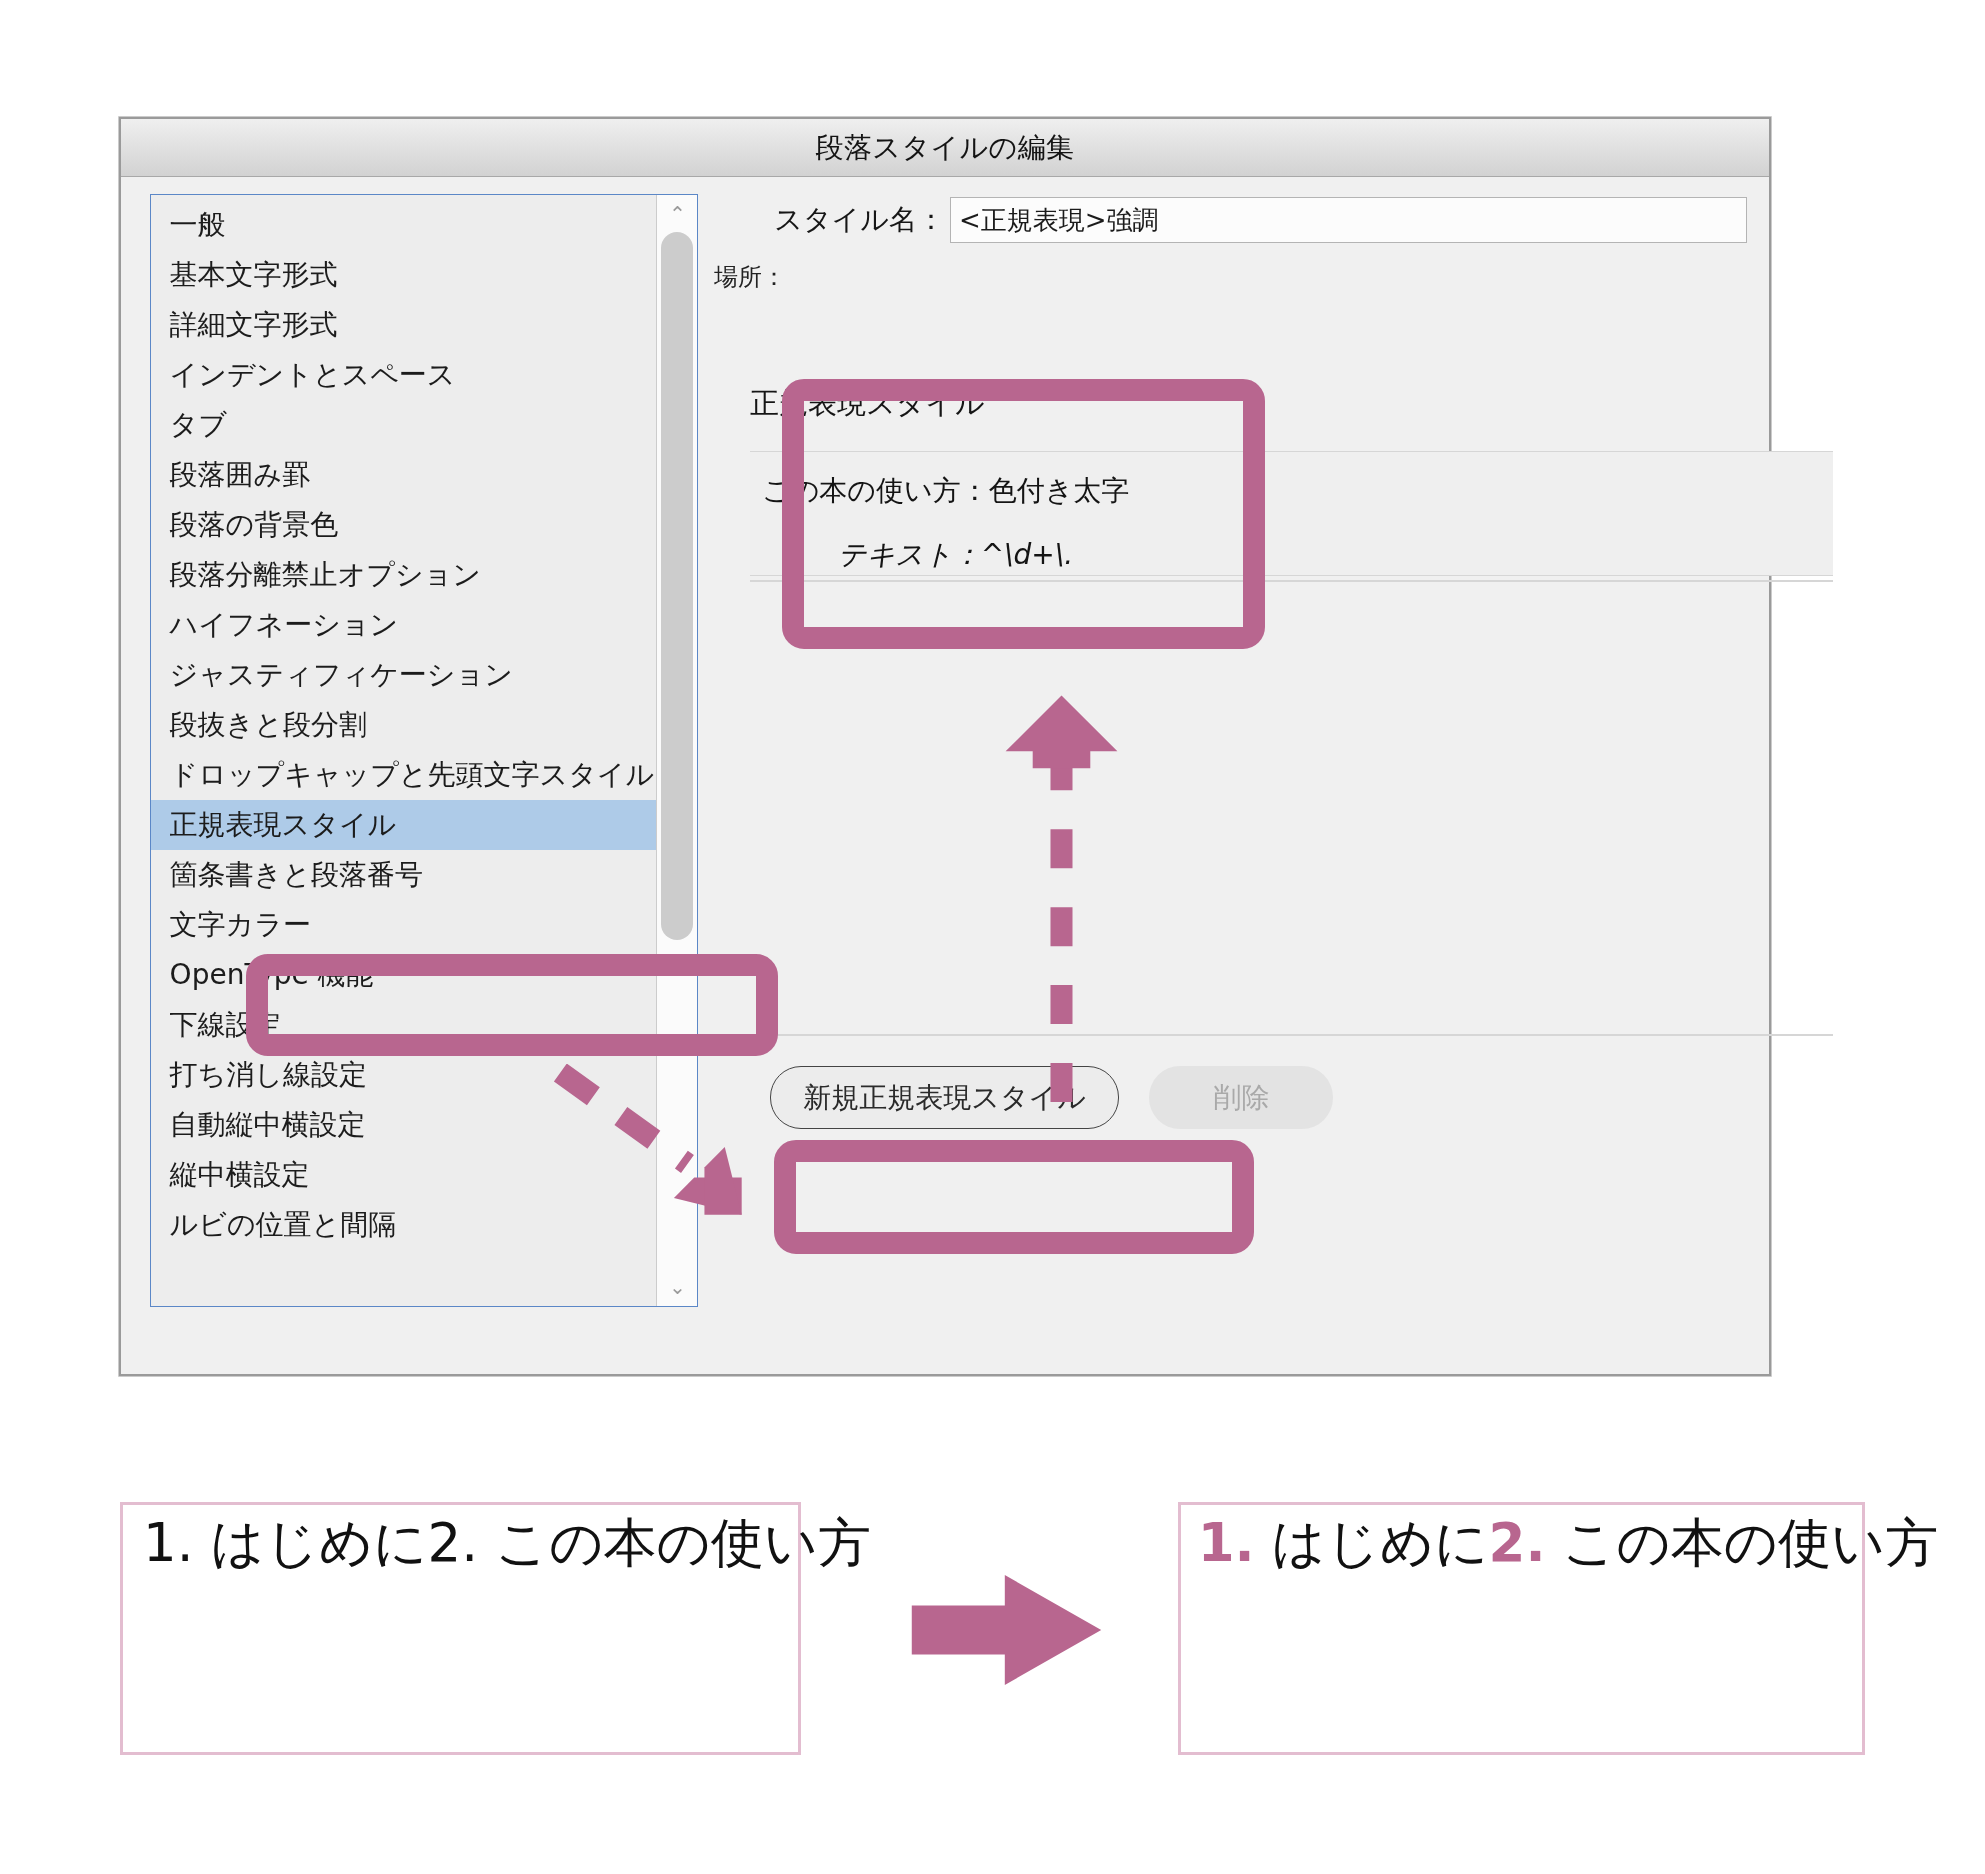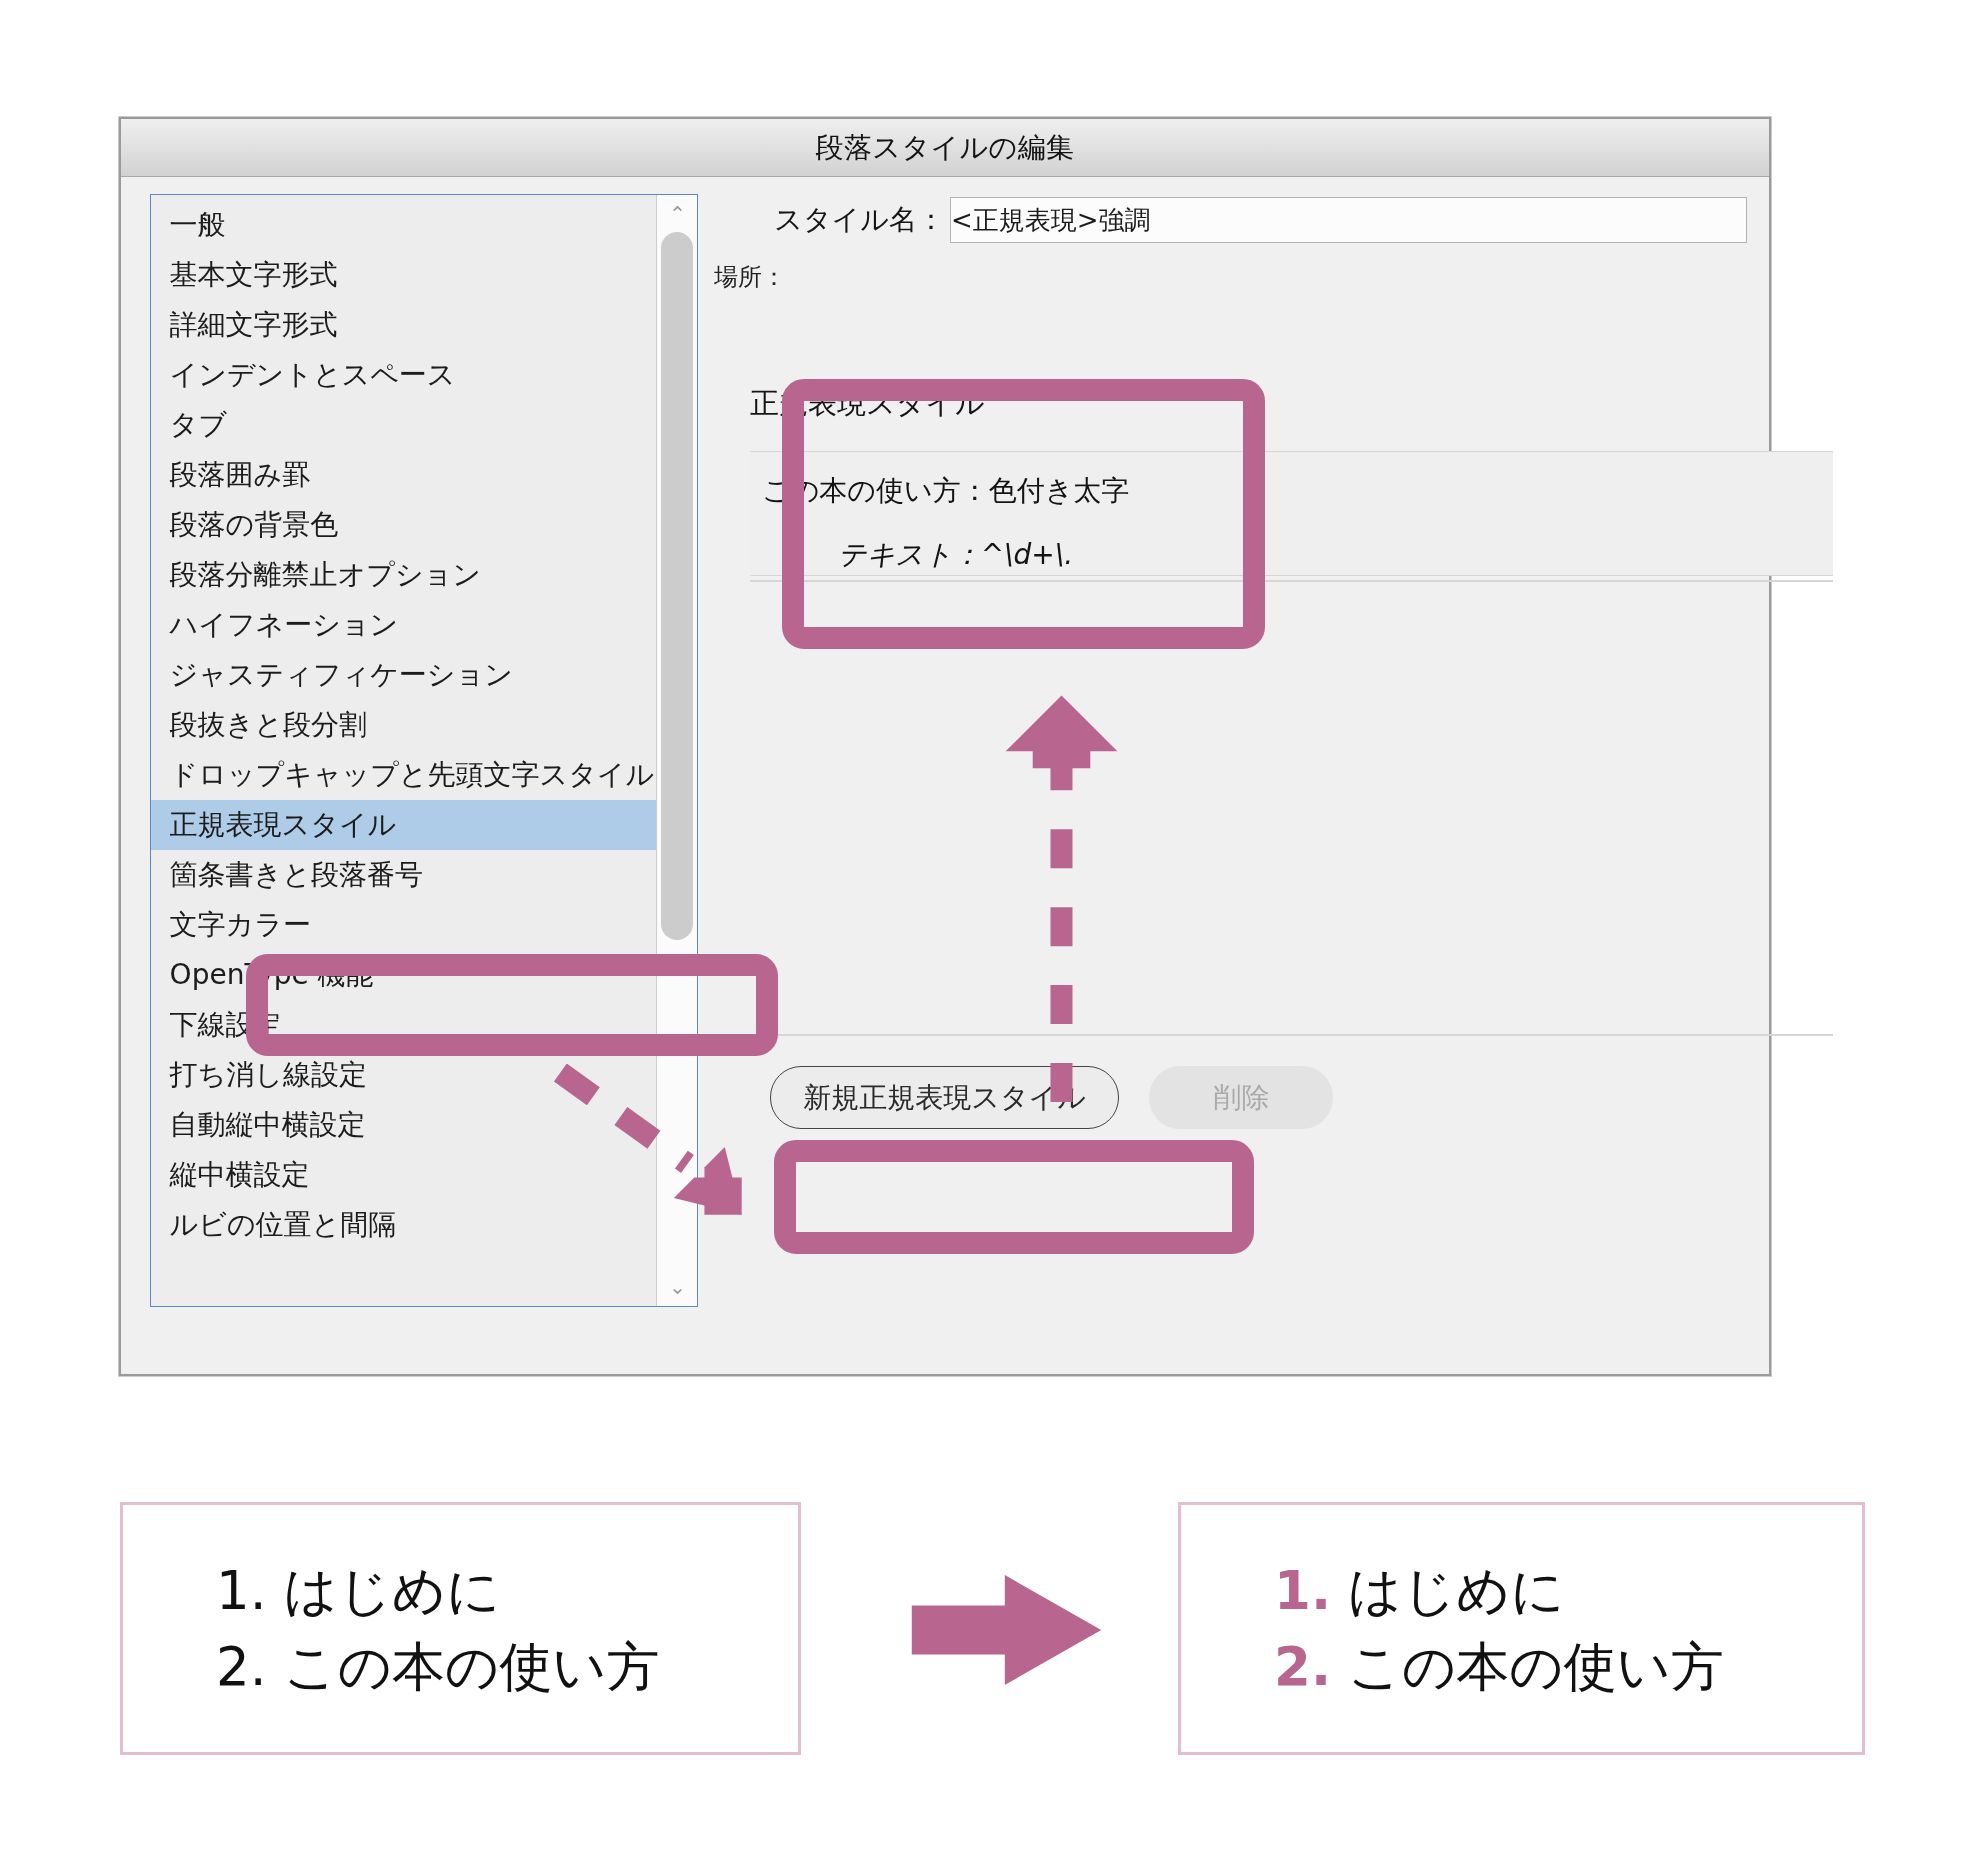--- a/index.html
+++ b/index.html
@@ -101,21 +101,21 @@
   #style-name-label {
     font-size: 28px; color: #161616;
     margin-right: 5.1px; white-space: nowrap;
   }
   #style-name-input {
     width: 797px; height: 46px;
     background: #fcfcfc;
     border: 1.7px solid #b4b4b4;
     font-size: 26px;
     color: #1b1b1b;
-    padding: 0 0;
+    padding: 0 8px;
     display: flex; align-items: center;
     font-family: inherit;
   }
   #location-row {
     position: absolute;
     right: 983px; top: 142px;
     display: flex; align-items: center;
   }
   #location-label {
     font-size: 24px; color: #232323; white-space: nowrap;
@@ -221,21 +221,21 @@
     left: 905px; top: 1558px;
     width: 203px; height: 144px;
   }
 
   
   .example-box {
     position: absolute;
     background: #ffffff;
     border: 3.4px solid #e3bdd0;
     display: flex;
-    flex-direction: column;
+    flex-direction: row;
     justify-content: center;
     padding-left: 93px;
   }
   #example-before { left: 120px;  top: 1502px; width: 681px; height: 253px; }
   #example-after  { left: 1178px; top: 1502px; width: 687px; height: 253px; }
   .example-line {
     font-size: 53px;
     color: #111111;
     line-height: 1.42;
     white-space: nowrap;

